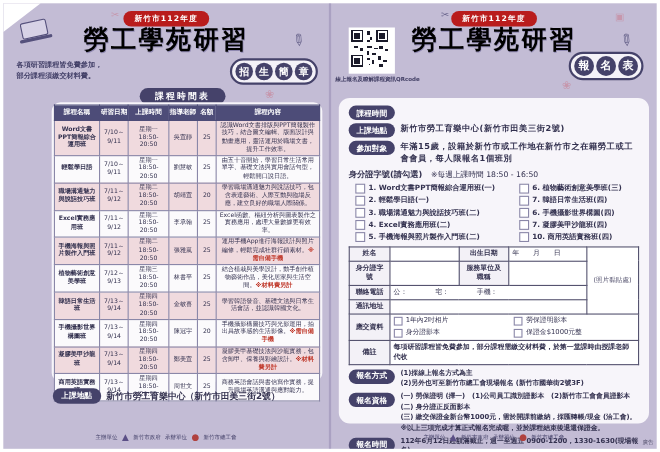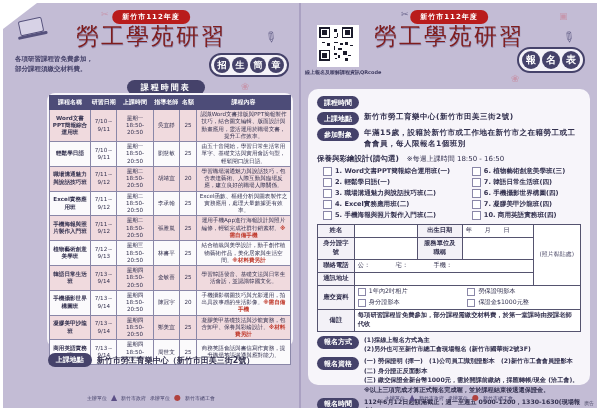--- a/index.html
+++ b/index.html
@@ -16,21 +16,21 @@
   #pageR{left:298px;width:296px;}
 
   
   .year-pill{
     position:absolute;left:50%;transform:translateX(-50%);top:7px;
     background:#b91c1c;color:#fff;font-size:7px;font-weight:bold;
     padding:2px 10px;border-radius:8px;letter-spacing:1px;white-space:nowrap;
   }
   .big-title{
     position:absolute;left:50%;transform:translateX(-50%);top:18px;
-    font-size:23px;font-weight:400;color:#7f1d1d;letter-spacing:2px;white-space:nowrap;
+    font-size:23px;font-weight:700;color:#000000;letter-spacing:2px;white-space:nowrap;
     text-shadow:0.5px 0.5px 0 #8f88b0;
   }
   .subtitle{
     position:absolute;left:12px;top:52px;font-size:6.5px;line-height:1.5;
     color:#45426a;font-weight:bold;white-space:pre-line;
   }
   .circle-badge{
     position:absolute;display:flex;gap:2px;background:#f4f2f8;border:2px solid #45426a;
     border-radius:14px;padding:2px 3px;align-items:center;
   }
@@ -332,21 +332,21 @@
       <div class="field">
         <span class="f-pill">上課地點</span>
         <span class="f-text">新竹市勞工育樂中心(新竹市田美三街2號)</span>
       </div>
       <div class="field">
         <span class="f-pill">參加對象</span>
         <span class="f-text">年滿15歲，設籍於新竹市或工作地在新竹市之在籍勞工或工會會員，每人限報名1個班別</span>
       </div>
 
       <div class="pick-line">
-        <span class="pick-title">保養與彩繪設計(請勾選)</span>
+        <span class="pick-title">身分證字號(請勾選)</span>
         <span class="pick-note">※每週上課時間 18:50 - 16:50</span>
       </div>
 
       <div class="course-grid">
         <label class="course-item">
             <span class="cb"></span>
             <span class="course-label">1. Word文書PPT簡報綜合運用班(一)</span>
           </label>
         <label class="course-item">
             <span class="cb"></span>

